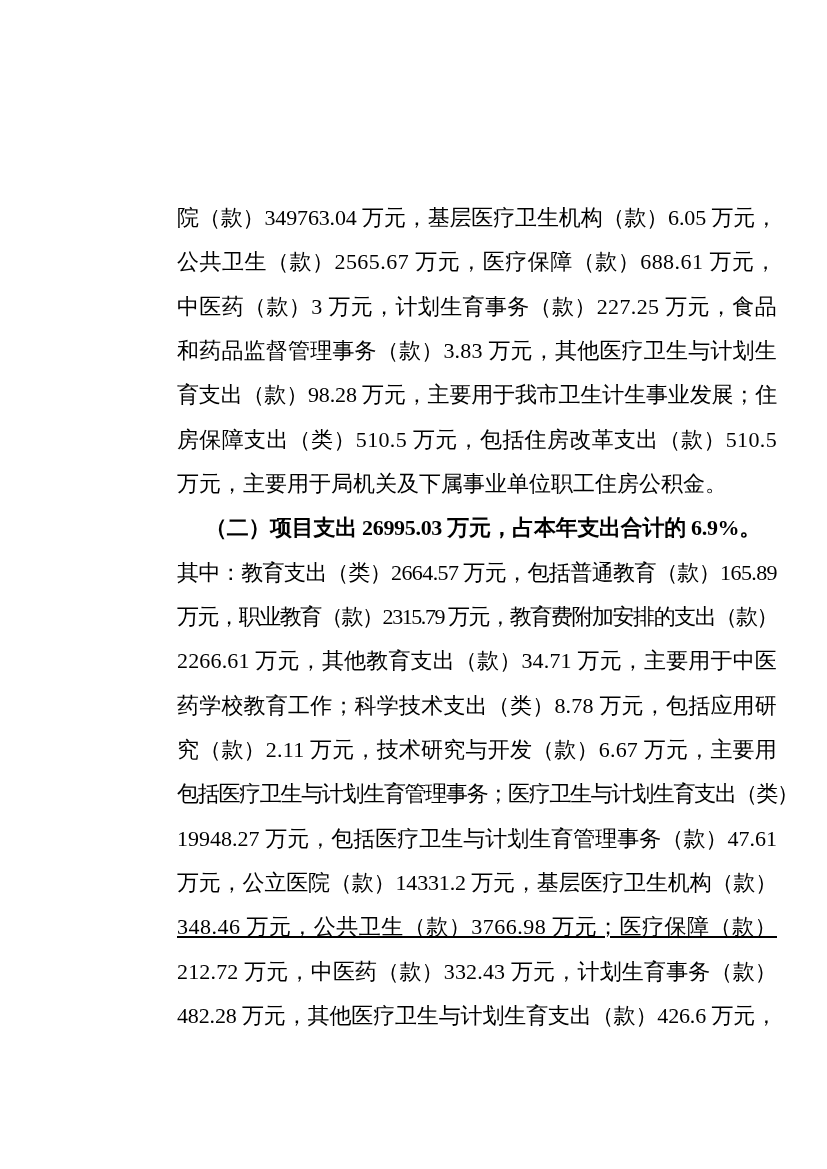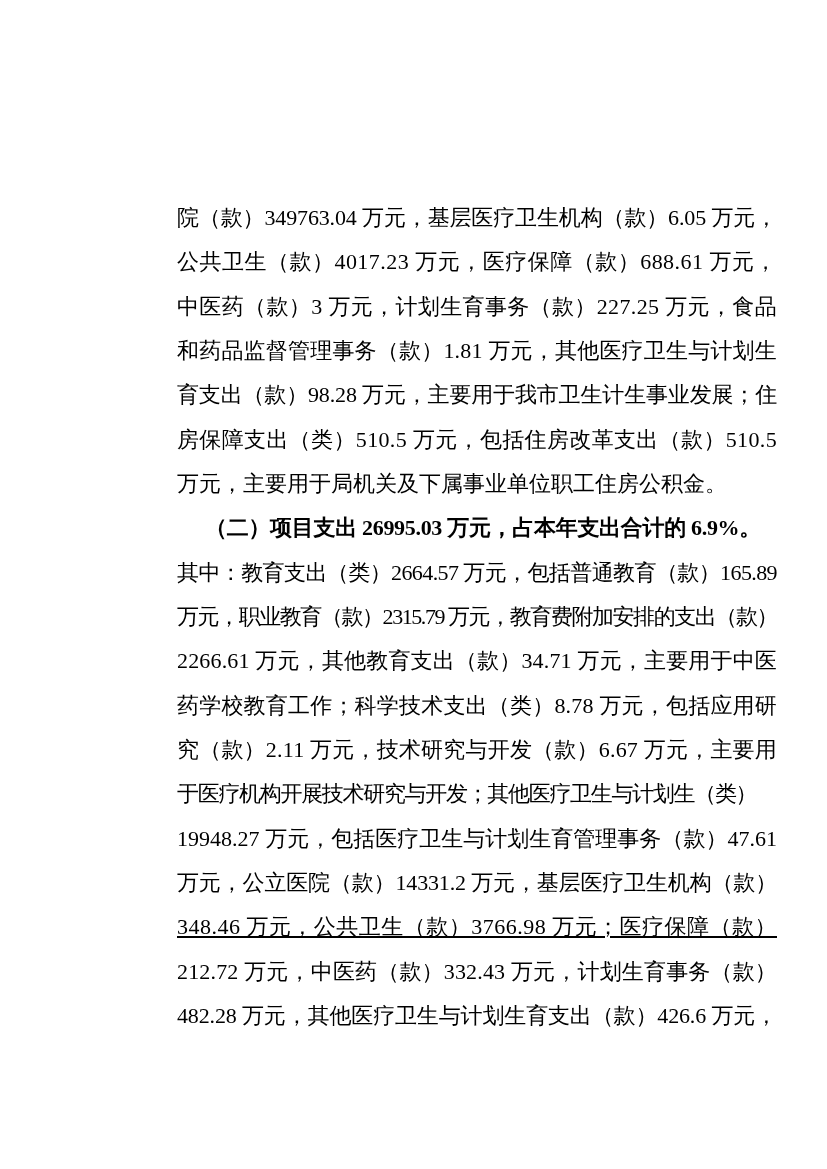--- a/index.html
+++ b/index.html
@@ -40,32 +40,32 @@
     display: inline;
     letter-spacing: 0;
   }
 </style>
 </head>
 <body>
 
 <div class="page">
   <div class="body-text">
     <div class="doc-line fit"><span class="t" style="letter-spacing: -0.138889px;">院（款）349763.04 万元，基层医疗卫生机构（款）6.05 万元，</span></div>
-    <div class="doc-line fit"><span class="t" style="letter-spacing: 0.485714px;">公共卫生（款）4017.23 万元，医疗保障（款）688.61 万元，</span></div>
+    <div class="doc-line fit"><span class="t" style="letter-spacing: 0.485714px;">公共卫生（款）2565.67 万元，医疗保障（款）688.61 万元，</span></div>
     <div class="doc-line fit"><span class="t" style="letter-spacing: 0.359375px;">中医药（款）3 万元，计划生育事务（款）227.25 万元，食品</span></div>
-    <div class="doc-line fit"><span class="t" style="letter-spacing: 0.2px;">和药品监督管理事务（款）1.81 万元，其他医疗卫生与计划生</span></div>
+    <div class="doc-line fit"><span class="t" style="letter-spacing: 0.2px;">和药品监督管理事务（款）3.83 万元，其他医疗卫生与计划生</span></div>
     <div class="doc-line fit"><span class="t" style="letter-spacing: -0.16129px;">育支出（款）98.28 万元，主要用于我市卫生计生事业发展；住</span></div>
     <div class="doc-line fit"><span class="t" style="letter-spacing: 0.348485px;">房保障支出（类）510.5 万元，包括住房改革支出（款）510.5</span></div>
     <div class="doc-line para-end"><span class="t">万元，主要用于局机关及下属事业单位职工住房公积金。</span></div>
     <div class="doc-line fit bold indent"><span class="t" style="letter-spacing: -0.308824px;">（二）项目支出 26995.03 万元，占本年支出合计的 6.9%。</span></div>
     <div class="doc-line fit"><span class="t" style="letter-spacing: -0.597222px;">其中：教育支出（类）2664.57 万元，包括普通教育（款）165.89</span></div>
     <div class="doc-line fit"><span class="t" style="letter-spacing: -1.44118px;">万元，职业教育（款）2315.79 万元，教育费附加安排的支出（款）</span></div>
     <div class="doc-line fit"><span class="t" style="letter-spacing: 0.171429px;">2266.61 万元，其他教育支出（款）34.71 万元，主要用于中医</span></div>
     <div class="doc-line fit"><span class="t" style="letter-spacing: 0.2px;">药学校教育工作；科学技术支出（类）8.78 万元，包括应用研</span></div>
     <div class="doc-line fit"><span class="t" style="letter-spacing: 0.206439px; text-align: center;">究（款）2.11 万元，技术研究与开发（款）6.67 万元，主要用</span></div>
-    <div class="doc-line fit"><span class="t" style="letter-spacing: -1.31034px;">于医疗机构开展技术研究与开发；其他医疗卫生与计划生（类）</span></div>
+    <div class="doc-line fit"><span class="t" style="letter-spacing: -1.31034px;">包括医疗卫生与计划生育管理事务；医疗卫生与计划生育支出（类）</span></div>
     <div class="doc-line fit"><span class="t" style="letter-spacing: 0.0142857px;">19948.27 万元，包括医疗卫生与计划生育管理事务（款）47.61</span></div>
     <div class="doc-line fit"><span class="t" style="letter-spacing: -0.15625px;">万元，公立医院（款）14331.2 万元，基层医疗卫生机构（款）</span></div>
     <div class="doc-line fit"><span class="t" style="letter-spacing: 0.485714px; text-decoration: underline;">348.46 万元，公共卫生（款）3766.98 万元；医疗保障（款）</span></div>
     <div class="doc-line fit"><span class="t" style="letter-spacing: 0.171429px;">212.72 万元，中医药（款）332.43 万元，计划生育事务（款）</span></div>
     <div class="doc-line fit"><span class="t" style="letter-spacing: -0.142857px;">482.28 万元，其他医疗卫生与计划生育支出（款）426.6 万元，</span></div>
   </div>
 </div>
 
 </body></html>

